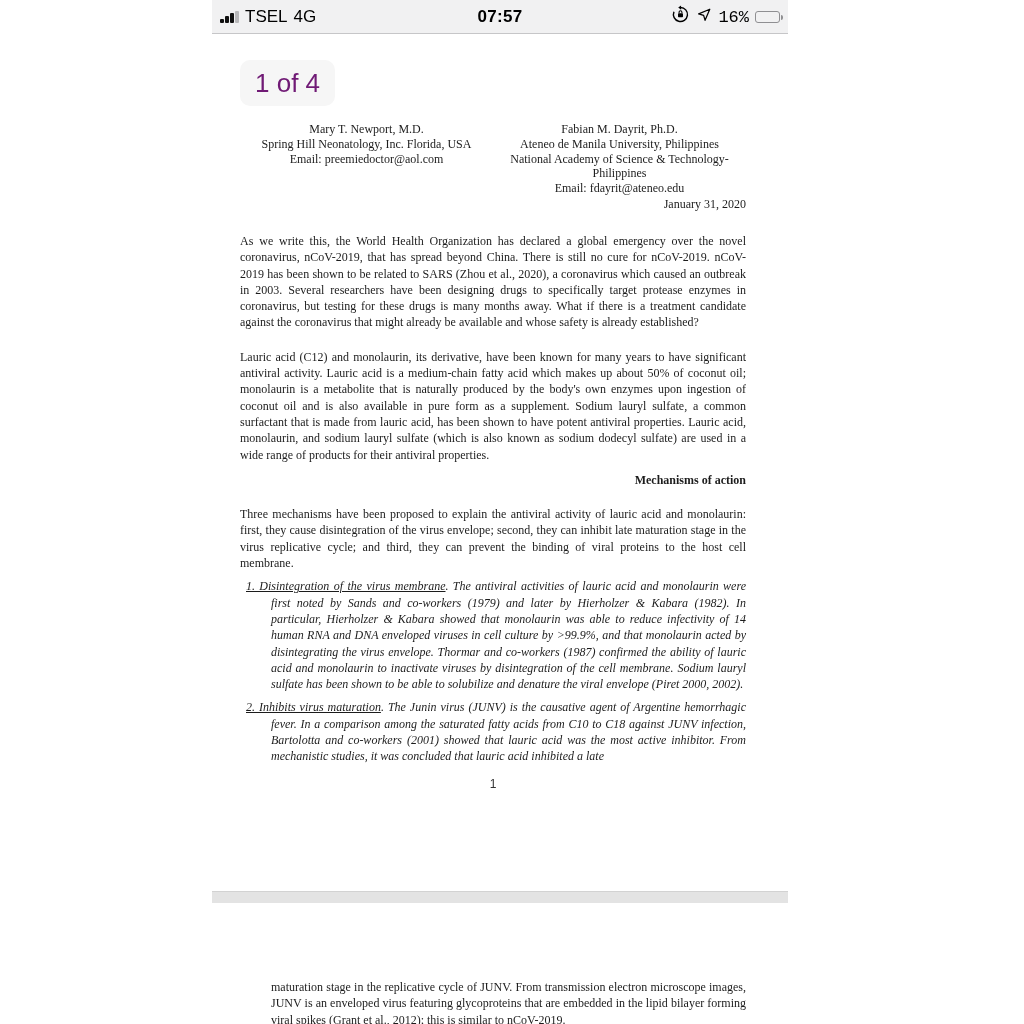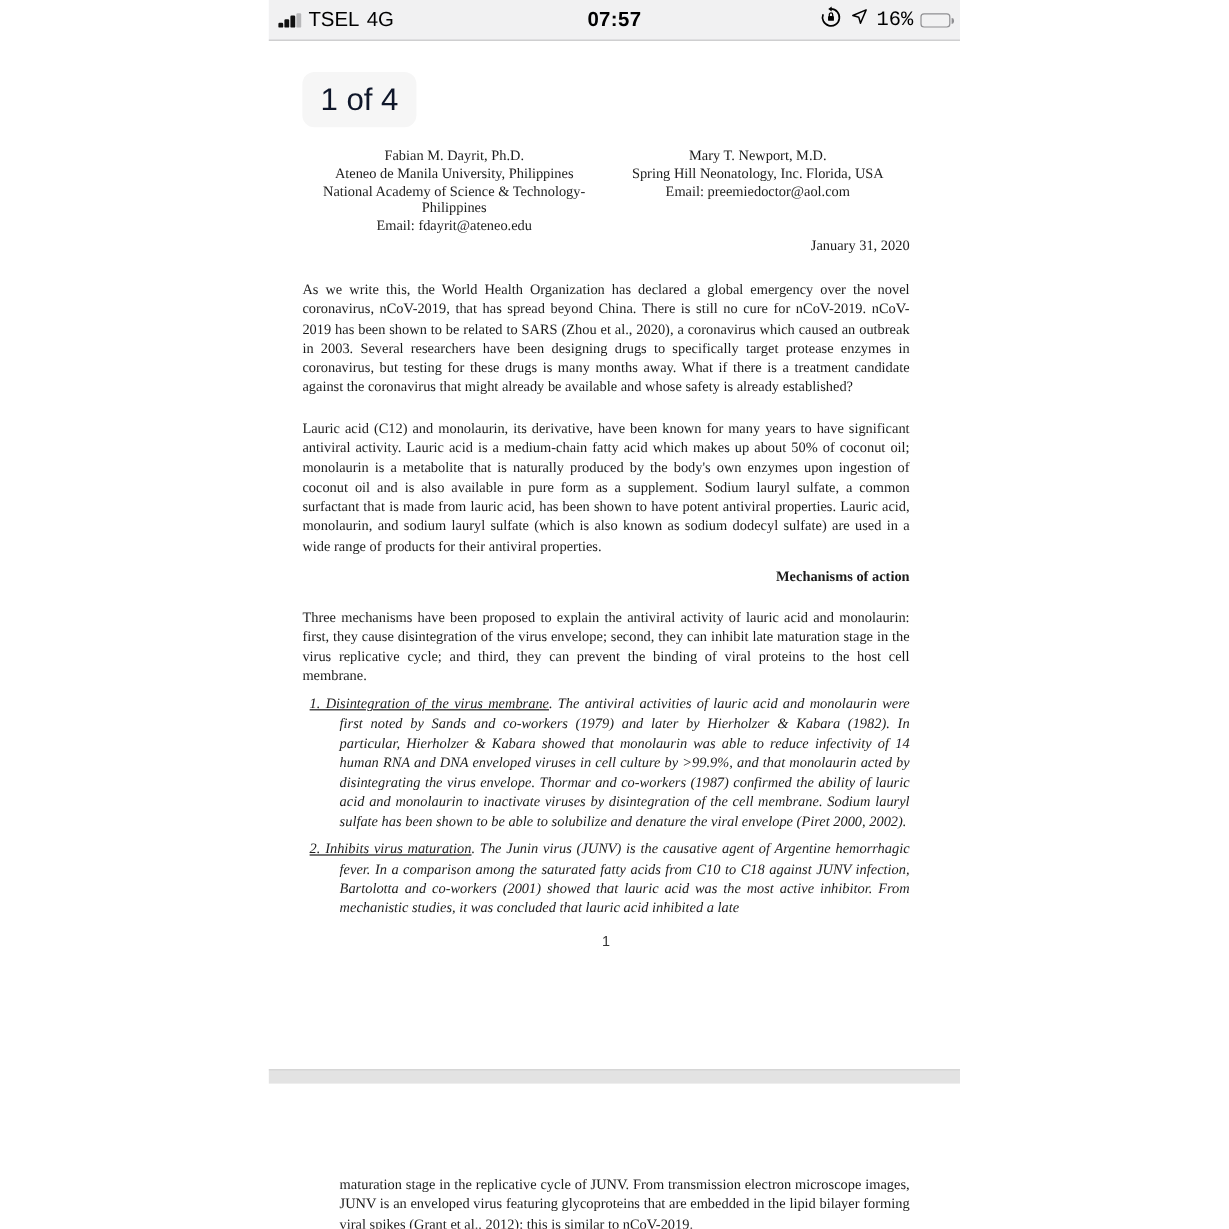--- a/index.html
+++ b/index.html
@@ -1,19 +1,19 @@
 <!DOCTYPE html>
 <html><head>
 <meta charset="utf-8">
 <style>
   * { margin:0; padding:0; box-sizing:border-box; }
   html,body { width:1024px; height:1024px; background:#ffffff; overflow:hidden; }
   body { position:relative; font-family:"Liberation Sans", sans-serif; }
 
-  .phone { position:absolute; left:224px; top:0; width:576px; height:1024px; background:#ffffff; }
+  .phone { position:absolute; left:212px; top:0; width:576px; height:1024px; background:#ffffff; }
 
   
   .status-bar{
     height:34px; background:#f1f1f2; border-bottom:1px solid #c6c6c8;
     display:flex; align-items:center; position:relative;
     font-size:17px; color:#000;
   }
   .sb-left{ display:flex; align-items:center; margin-left:8px; gap:6px; }
   .sig-bars{ display:flex; align-items:flex-end; gap:1px; }
   .sig-bars i{ display:block; width:4px; border-radius:1px; background:#101010; }
@@ -26,21 +26,21 @@
   .batt-fill{ width:5px; height:100%; border-radius:1px; background:#ff3b30; }
   .batt-nub{ width:2px; height:5px; background:#8f8f92; border-radius:0 2px 2px 0; margin-left:1px; }
 
   
   .viewport{ position:absolute; top:35px; left:0; right:0; bottom:0; background:#fff;
              font-family:"Liberation Serif", serif; color:#1c1c1c; }
   .page1{ height:856px; overflow:hidden; padding:0 42px 0 28px; }
 
   .page-indicator{
     display:inline-block; margin-top:25px; margin-left:0;
-    background:#f6f6f6; color:#0f172a; border-radius:10px;
+    background:#f6f6f6; color:#701a75; border-radius:10px;
     padding:7px 15px; font:500 26px/32px "Liberation Sans", sans-serif;
   }
 
   .doc-title{ margin-top:8px; text-align:center; font-weight:700; font-size:15px;
               line-height:19.5px; color:#101010; }
 
   .authors{ display:grid; grid-template-columns:1fr 1fr; margin-top:16px;
             font-size:12px; line-height:14.8px; text-align:center; }
   .date{ text-align:right; font-size:12px; line-height:15px; margin-top:1px; }
 
@@ -100,30 +100,30 @@
   </div>
 
   <div class="viewport">
 
     <div class="page1">
       <span class="page-indicator">1 of 4</span>
 
 
       <div class="authors">
         <div>
+            <div>Mary T. Newport, M.D.</div>
+            <div>Spring Hill Neonatology, Inc. Florida, USA</div>
+            <div>Email: preemiedoctor@aol.com</div>
+          </div>
+        <div>
             <div>Fabian M. Dayrit, Ph.D.</div>
             <div>Ateneo de Manila University, Philippines</div>
             <div>National Academy of Science &amp; Technology-</div>
             <div>Philippines</div>
             <div>Email: fdayrit@ateneo.edu</div>
-          </div>
-        <div>
-            <div>Mary T. Newport, M.D.</div>
-            <div>Spring Hill Neonatology, Inc. Florida, USA</div>
-            <div>Email: preemiedoctor@aol.com</div>
           </div>
       </div>
 
       <div class="date">January 31, 2020</div>
 
       <div class="blocks">
           <div class="block paragraph"><span>As we write this, the World Health Organization has declared a global emergency over the novel coronavirus, nCoV-2019, that has spread beyond China. There is still no cure for nCoV-2019. nCoV-2019 has been shown to be related to SARS (Zhou </span><span class="i">et al</span><span>., 2020), a coronavirus which caused an outbreak in 2003. Several researchers have been designing drugs to specifically target protease enzymes in coronavirus, but testing for these drugs is many months away. What if there is a treatment candidate against the coronavirus that might already be available and whose safety is already established?</span></div>
           <div class="block paragraph"><span>Lauric acid (C12) and monolaurin, its derivative, have been known for many years to have significant antiviral activity. Lauric acid is a medium-chain fatty acid which makes up about 50% of coconut oil; monolaurin is a metabolite that is naturally produced by the body's own enzymes upon ingestion of coconut oil and is also available in pure form as a supplement.  Sodium lauryl sulfate, a common surfactant that is made from lauric acid, has been shown to have potent antiviral properties. Lauric acid, monolaurin, and sodium lauryl sulfate (which is also known as sodium dodecyl sulfate) are used in a wide range of products for their antiviral properties.</span></div>
           <div class="block heading"><span class="b">Mechanisms of action</span></div>
           <div class="block paragraph"><span>Three mechanisms have been proposed to explain the antiviral activity of lauric acid and monolaurin: first, they cause disintegration of the virus envelope; second, they can inhibit late maturation stage in the virus replicative cycle; and third, they can prevent the binding of viral proteins to the host cell membrane.</span></div>

